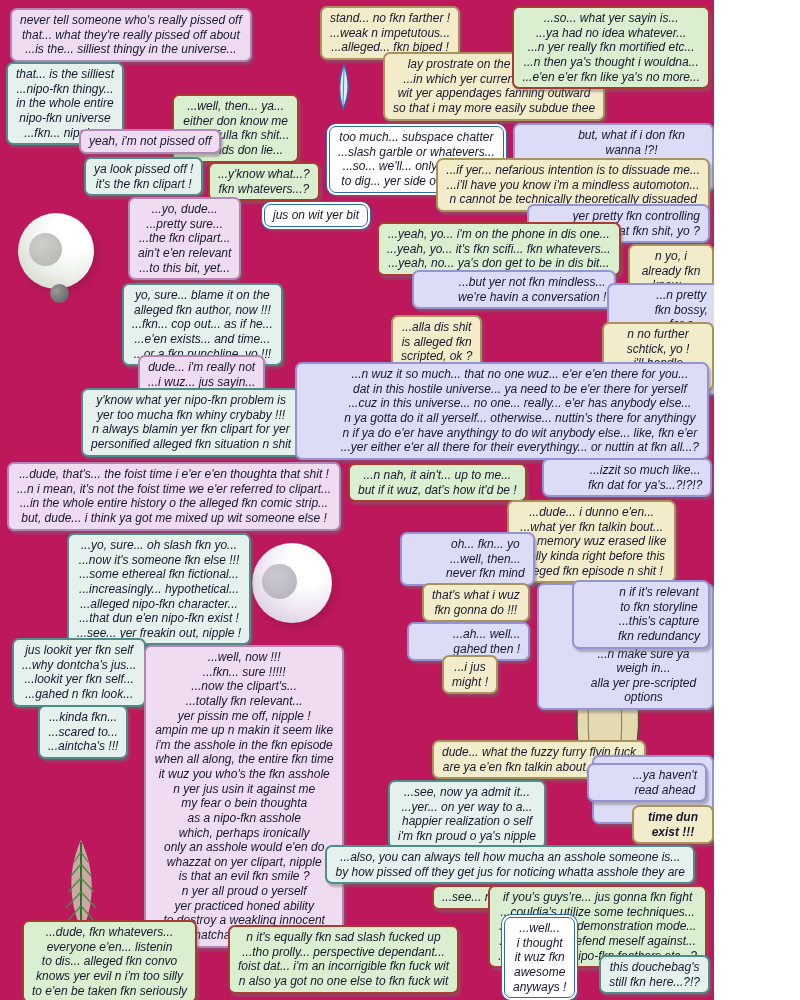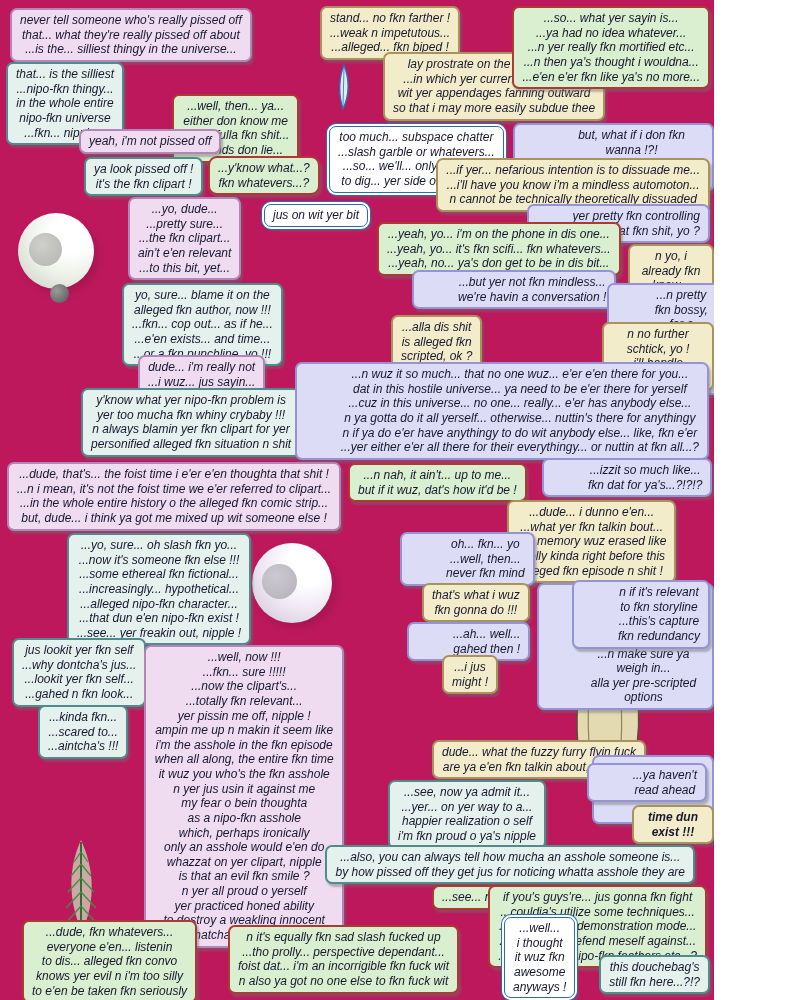--- a/index.html
+++ b/index.html
@@ -90,21 +90,21 @@
 wit yer appendages fanning outward
 so that i may more easily subdue thee</div>
   <div class="bubble green" style="right:4px;top:6px;">...so... what yer sayin is...
 ...ya had no idea whatever...
 ...n yer really fkn mortified etc...
 ...n then ya's thought i wouldna...
 ...e'en e'er fkn like ya's no more...</div>
   <div class="bubble pink" style="left:72px;top:129px;margin-left:7px;">yeah, i'm not pissed off</div>
   <div class="bubble cyan" style="left:84px;top:157px;">ya look pissed off !
 it's the fkn clipart !</div>
-  <div class="bubble green" style="left:208px;top:156px;border-radius:9px;">...y'know what...?
+  <div class="bubble green" style="left:208px;top:162px;">...y'know what...?
 fkn whatevers...?</div>
   <div class="bubble blue" style="left:329px;top:126px;">too much... subspace chatter
 ...slash garble or whatevers...
 ...so... we'll... only be able...
 to dig... yer side o the convo</div>
   <div class="bubble lavender" style="left:513px;top:123px;">but, what if i don fkn wanna !?!
 ...ever thinka dat shit, yo ?!?!?</div>
   <div class="bubble tan" style="right:4px;top:158px;">...if yer... nefarious intention is to dissuade me...
 ...i'll have you know i'm a mindless automoton...
 n cannot be technically theoretically dissuaded</div>

